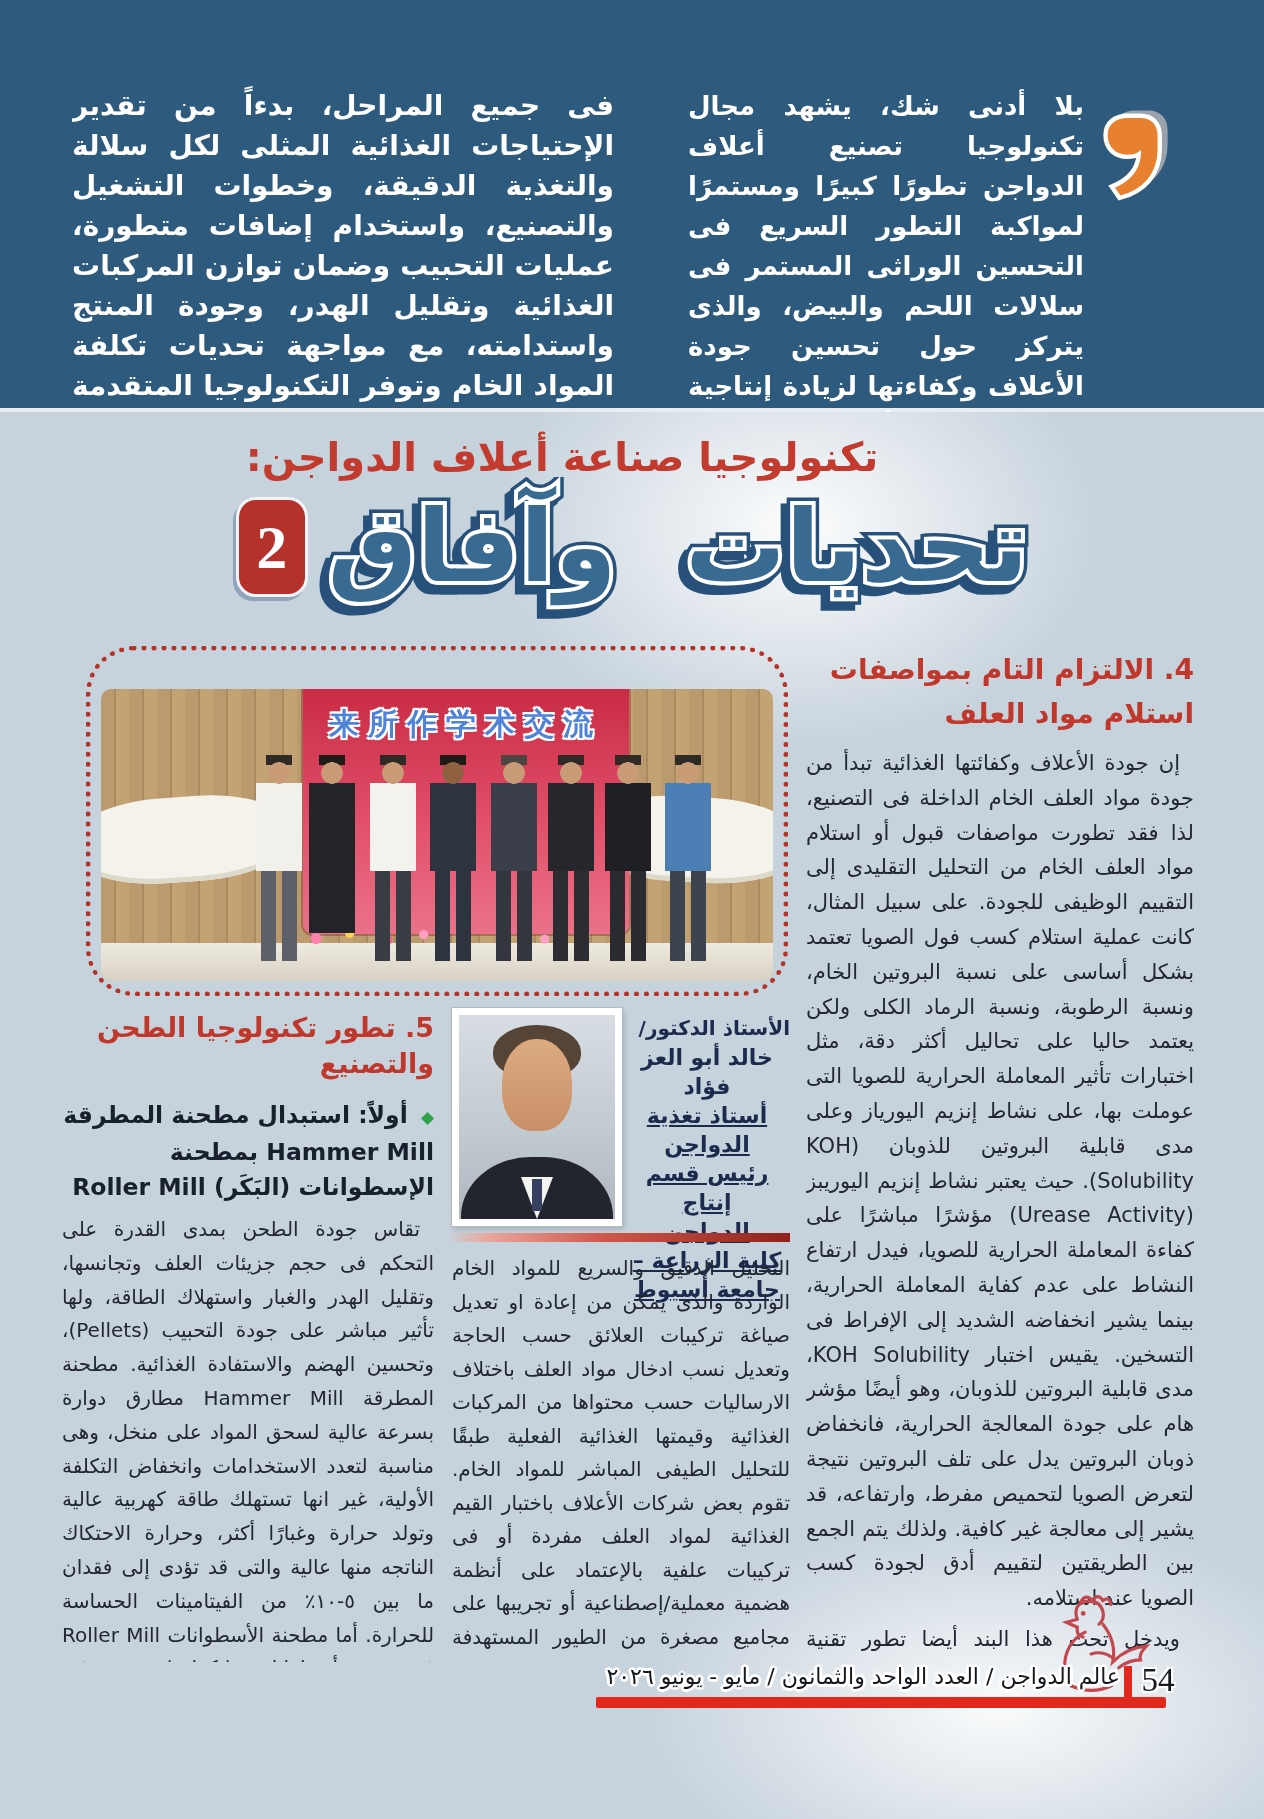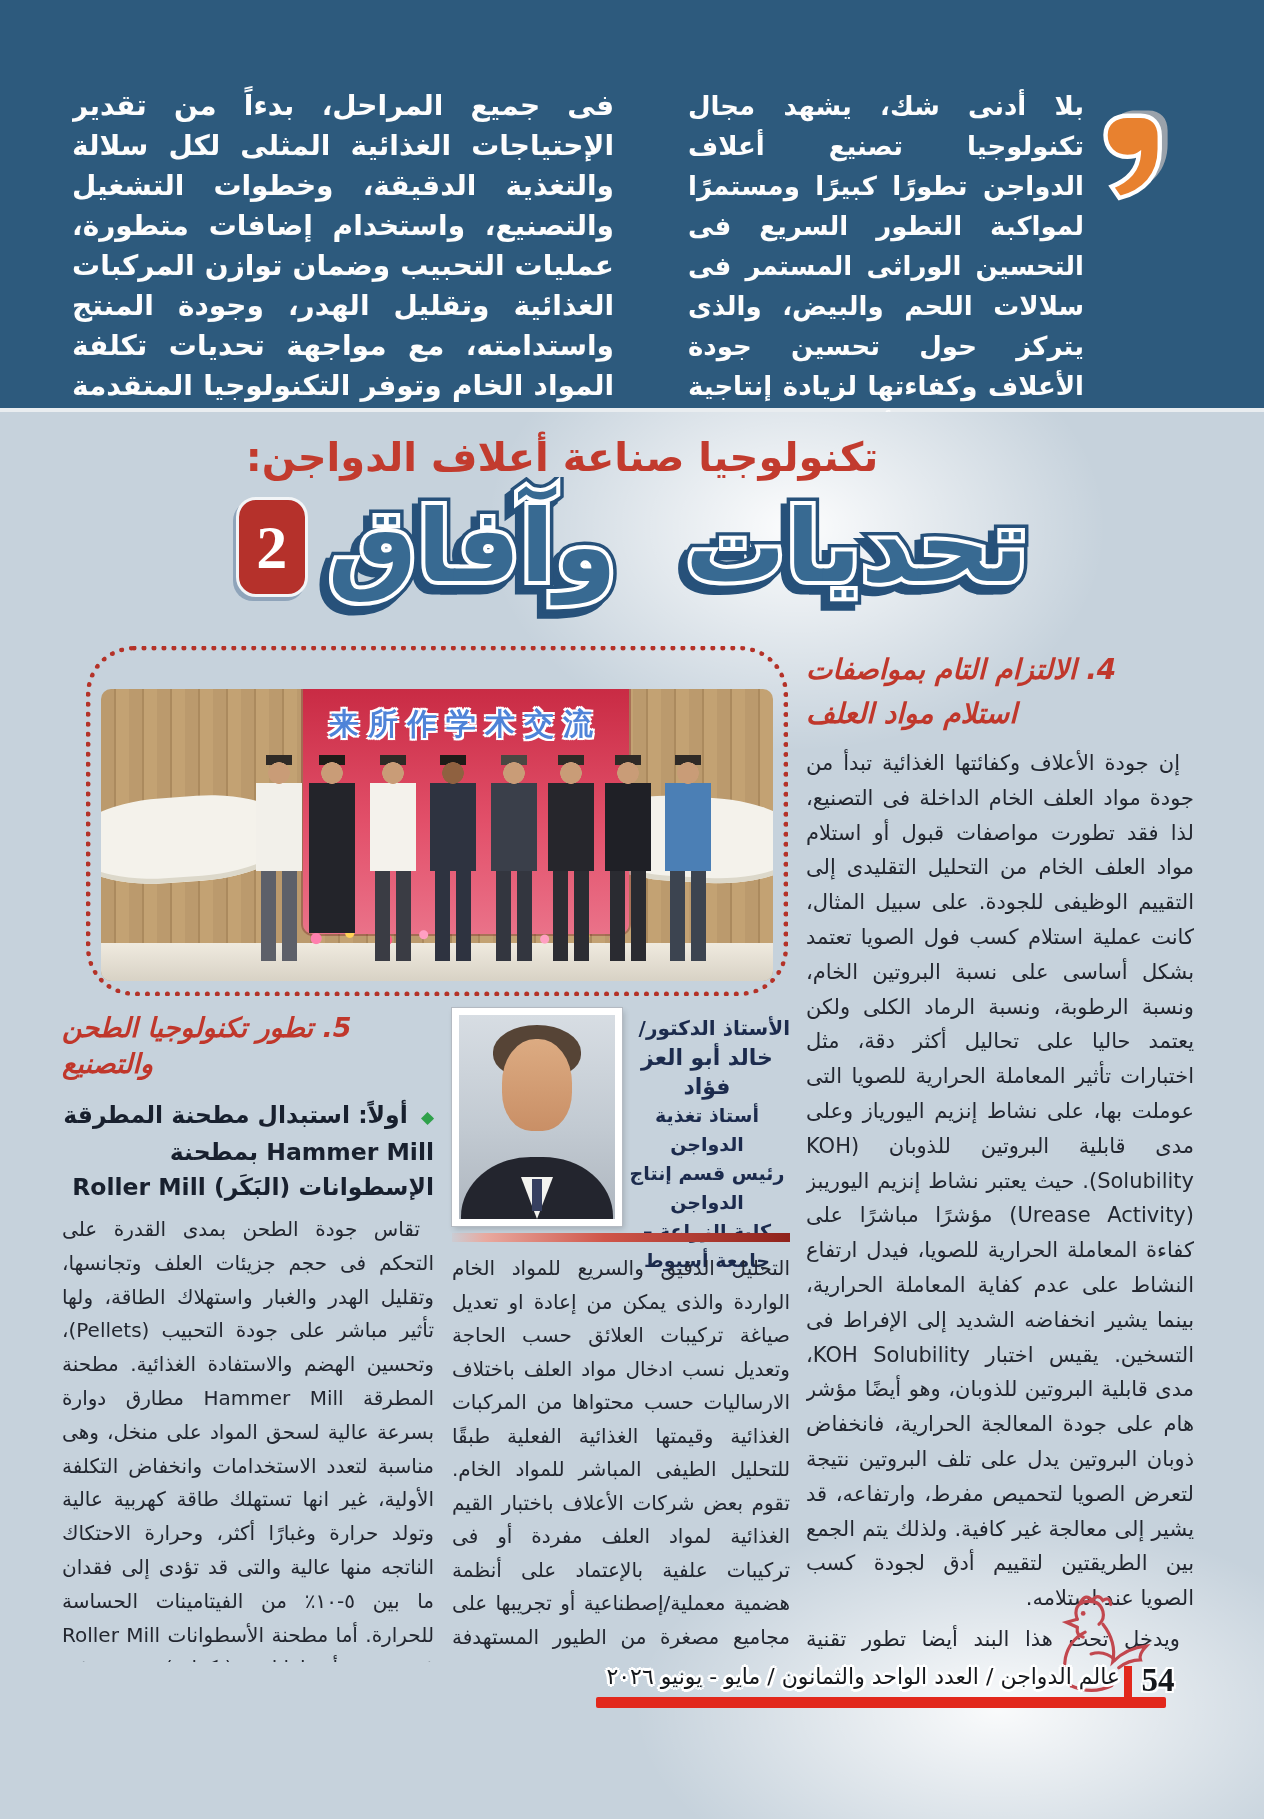--- a/index.html
+++ b/index.html
@@ -88,27 +88,27 @@
   .ph .suit { position:absolute; bottom:-4px; left:50%; transform:translateX(-50%);
     width:152px; height:66px; background:#23252e; border-radius:46% 46% 0 0/ 90% 90% 0 0; }
   .ph .shirt { position:absolute; bottom:0; left:50%; transform:translateX(-50%);
     width:32px; height:42px; background:#f3f3ef; clip-path:polygon(0 0,100% 0,50% 100%); }
   .ph .tie { position:absolute; bottom:8px; left:50%; transform:translateX(-50%);
     width:10px; height:32px; background:#374060; }
   .caption { position:absolute; left:624px; top:1014px; width:166px; text-align:center;
     color:#1c2b4d; font-weight:bold; line-height:29px; }
   .caption .prefix { font-size:20px;text-align:right; }
   .caption .name { font-size:22px; }
-  .caption .role { font-size:19px; }
+  .caption .role { font-size:22px;text-decoration:underline; }
   .mid-divider { position:absolute; left:452px; top:1233px; width:338px; height:9px;
     background:linear-gradient(to left,#8f221b,#d0564a 55%,#e8a99f 90%,rgba(232,169,159,.15)); }
   
   .col { position:absolute; overflow:hidden; color:#232730; }
   .col h2 { font-size:28px; line-height:44px; font-weight:bold; color:#c0372b;
-    text-align:left; margin-bottom:10px;font-style:italic; }
+    text-align:right; margin-bottom:10px; }
   .col p { font-size:21px; line-height:34.8px; text-align:justify; text-indent:14px; }
   .col-right { left:806px; top:648px; width:388px; height:1012px; }
   .col-right p + p { margin-top:6px; }
   .col-mid { left:452px; top:1252px; width:338px; height:410px; }
   .col-mid p { font-size:20px; line-height:33.5px; text-indent:0; }
   .col-left { left:62px; top:1010px; width:372px; height:652px; }
   .col-left h2 { font-size:27px; line-height:36px; margin-bottom:16px; }
   .subhead { font-size:23.5px; line-height:35px; font-weight:bold; color:#18202e;
     margin-bottom:8px; }
   .subhead .diamond { color:#2fa14b; font-size:17px; margin-left:5px; }
@@ -116,21 +116,21 @@
   
   .rooster { position:absolute; left:1018px; top:1588px; width:158px; height:118px; z-index:1; }
   .footer-bar { position:absolute; left:596px; top:1697px; width:570px; height:11px;
     background:#e2281c; border-radius:2px; z-index:2; }
   .footer-text { position:absolute; left:596px; top:1664px; width:524px; z-index:3;
     font-size:22px; font-weight:normal; color:#15181c; text-align:right;
     text-shadow:-2px -2px 0 #fff,2px -2px 0 #fff,-2px 2px 0 #fff,2px 2px 0 #fff,0 -3px 0 #fff,0 3px 0 #fff,-3px 0 0 #fff,3px 0 0 #fff; }
   .page-sep { position:absolute; left:1124px; top:1666px; width:8px; height:42px;
     background:#e2281c; z-index:3; }
   .page-num { position:absolute; left:1134px; top:1662px; width:48px; z-index:3;
-    font-family:"Liberation Serif", serif; font-size:33px; font-weight:bold; color:#15181c;
+    font-family:"Liberation Serif", serif; font-size:33px; font-weight:normal; color:#15181c;
     text-align:center;
     text-shadow:-2px -2px 0 #fff,2px -2px 0 #fff,-2px 2px 0 #fff,2px 2px 0 #fff; }
 </style>
 </head>
 <body>
 
 <div class="page">
 
   <header class="intro-band">
     <div class="quote-icon">

